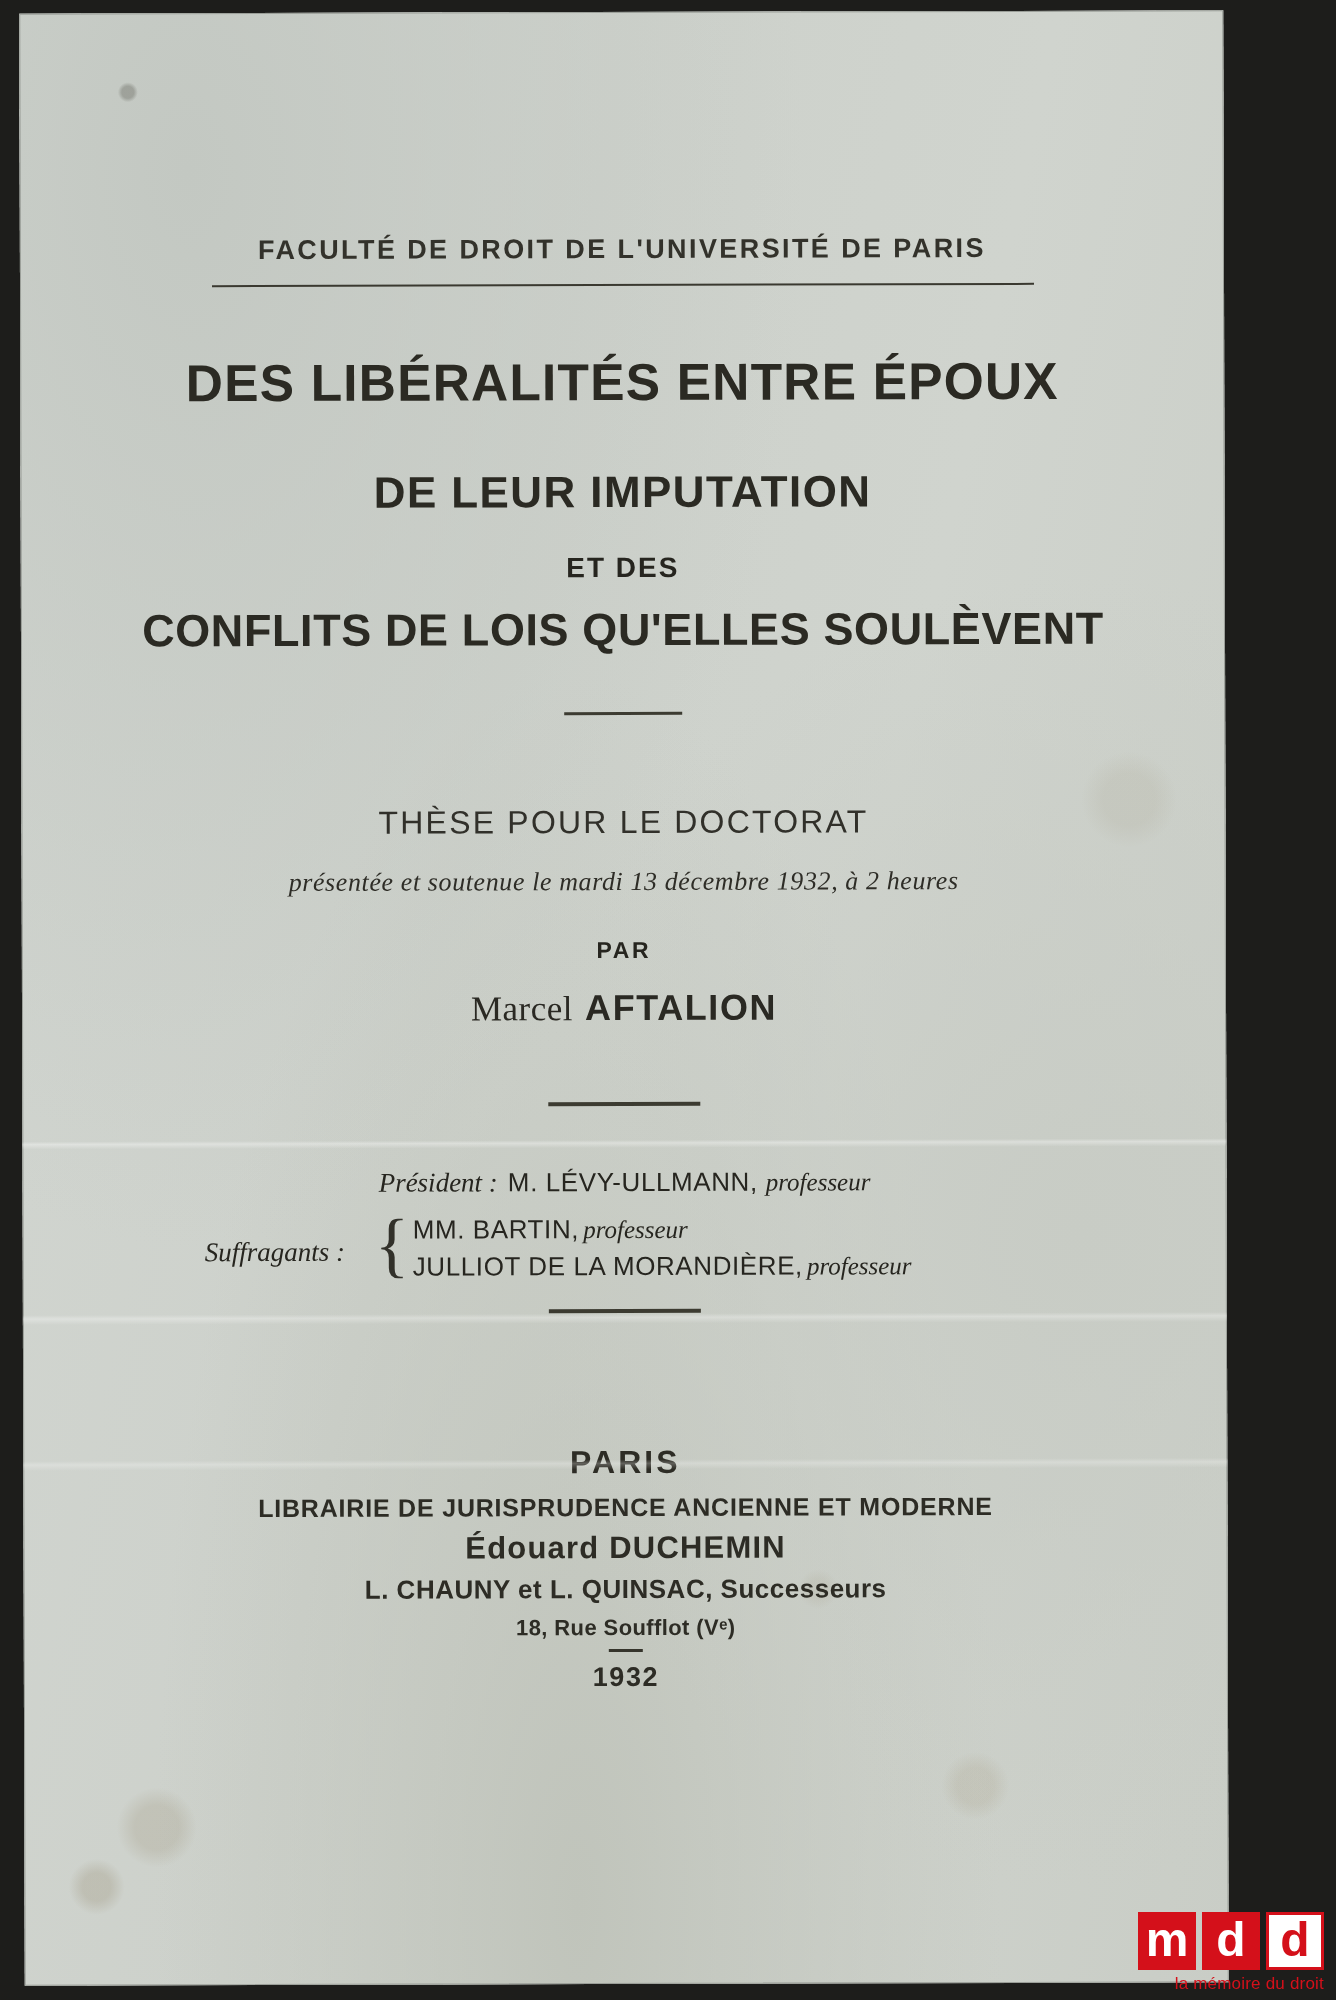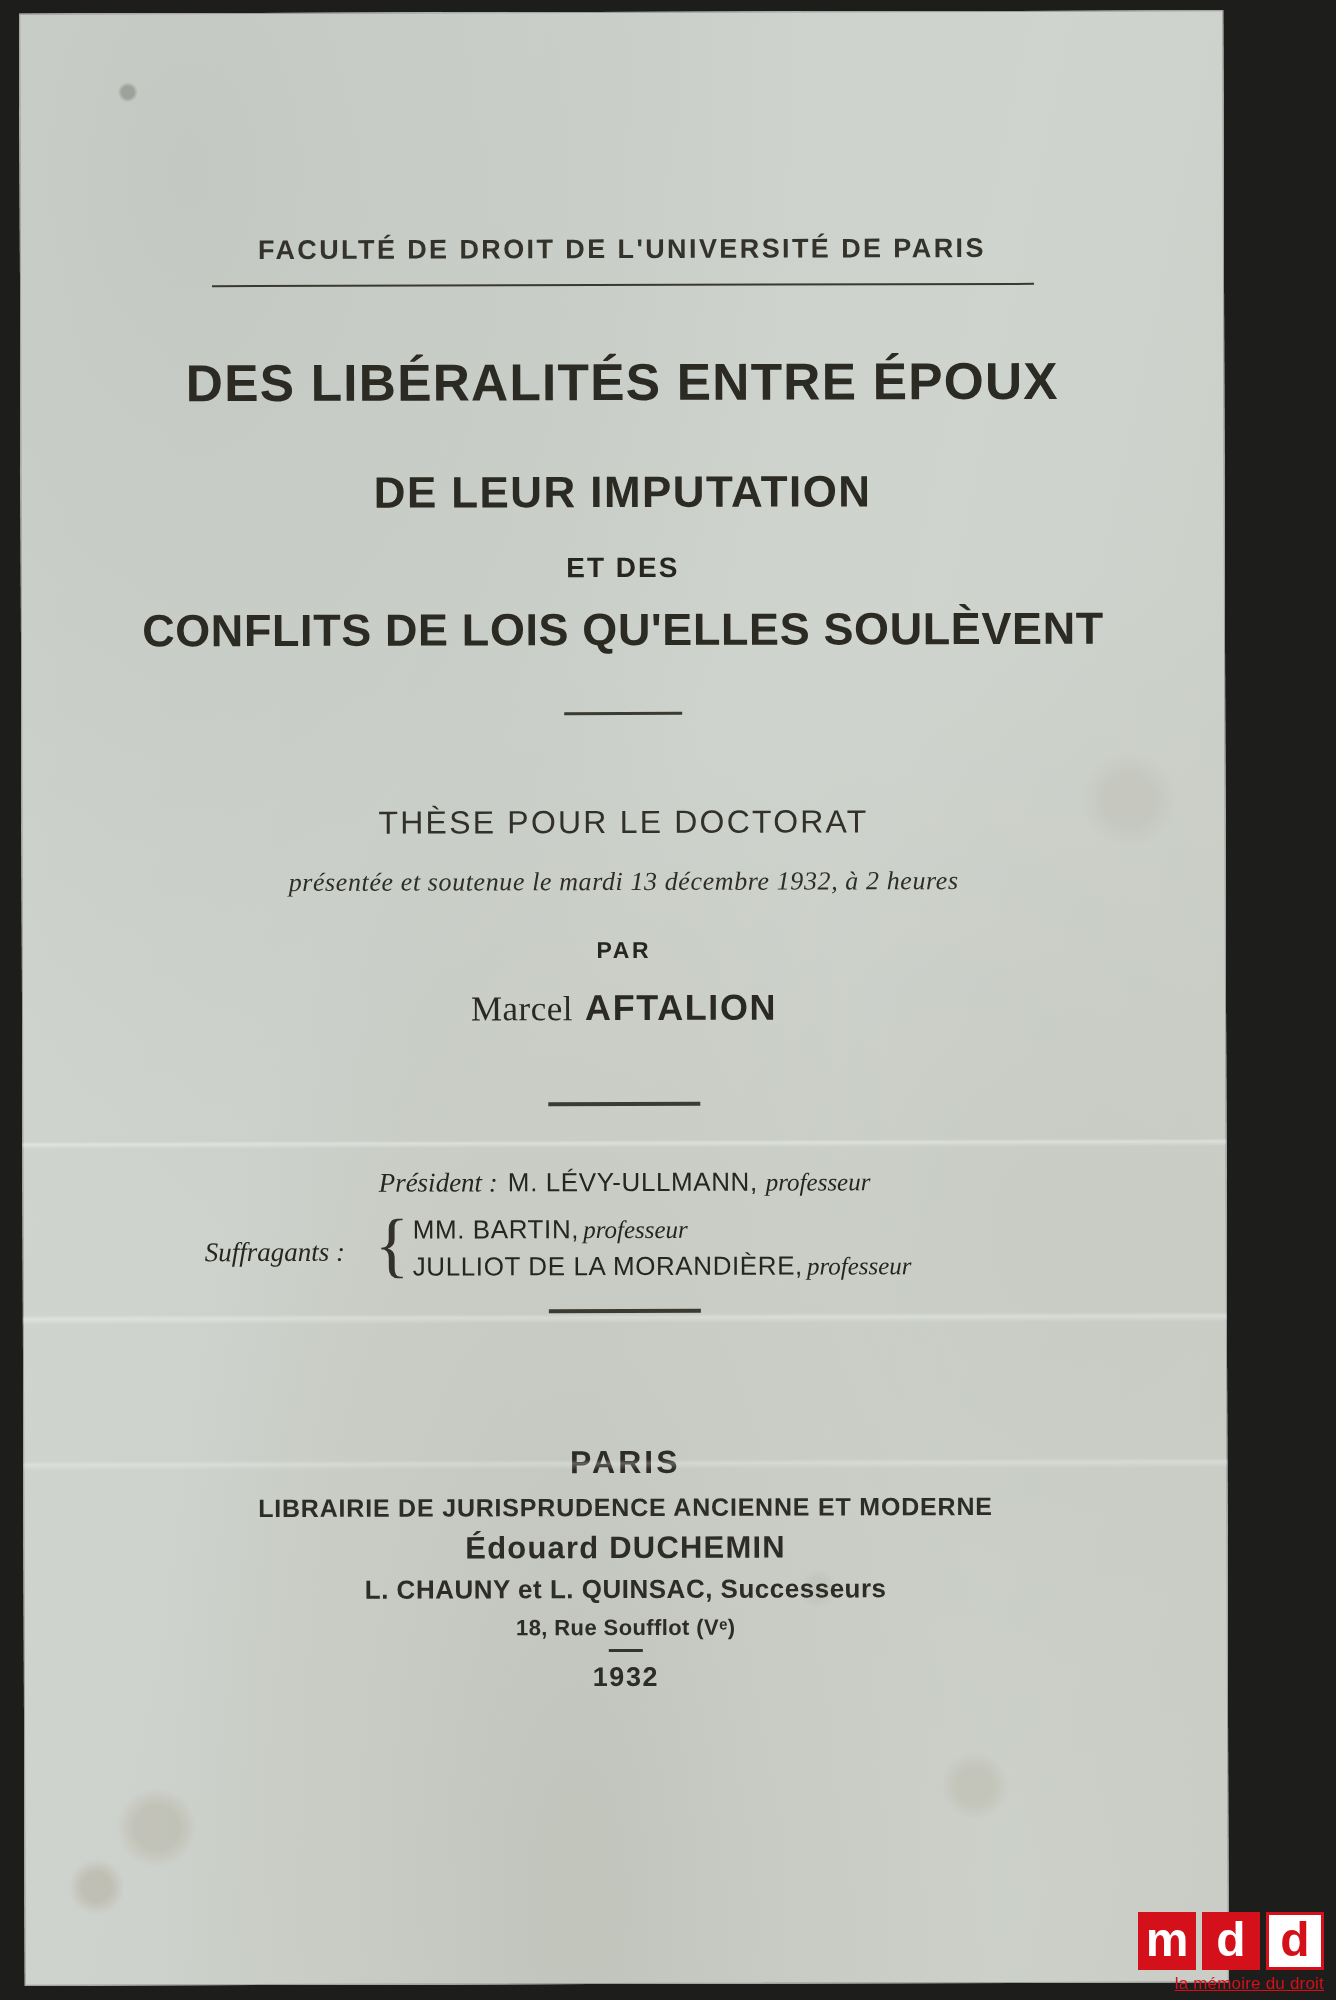--- a/index.html
+++ b/index.html
@@ -330,21 +330,20 @@
   #logo .marks span.hollow {
     background: #ffffff;
     color: #d4101a;
     box-shadow: 0 0 0 3px #d4101a inset;
   }
   #logo .tag {
     margin-top: 4px;
     color: #d4101a;
     font-size: 17px;
     letter-spacing: 0.2px;
-    text-decoration: underline;
   }
 </style>
 </head>
 <body>
 
 <div id="scan">
   <div id="page">
     <div class="content">
 
       <div class="faculty">FACULTÉ DE DROIT DE L'UNIVERSITÉ DE PARIS</div>

